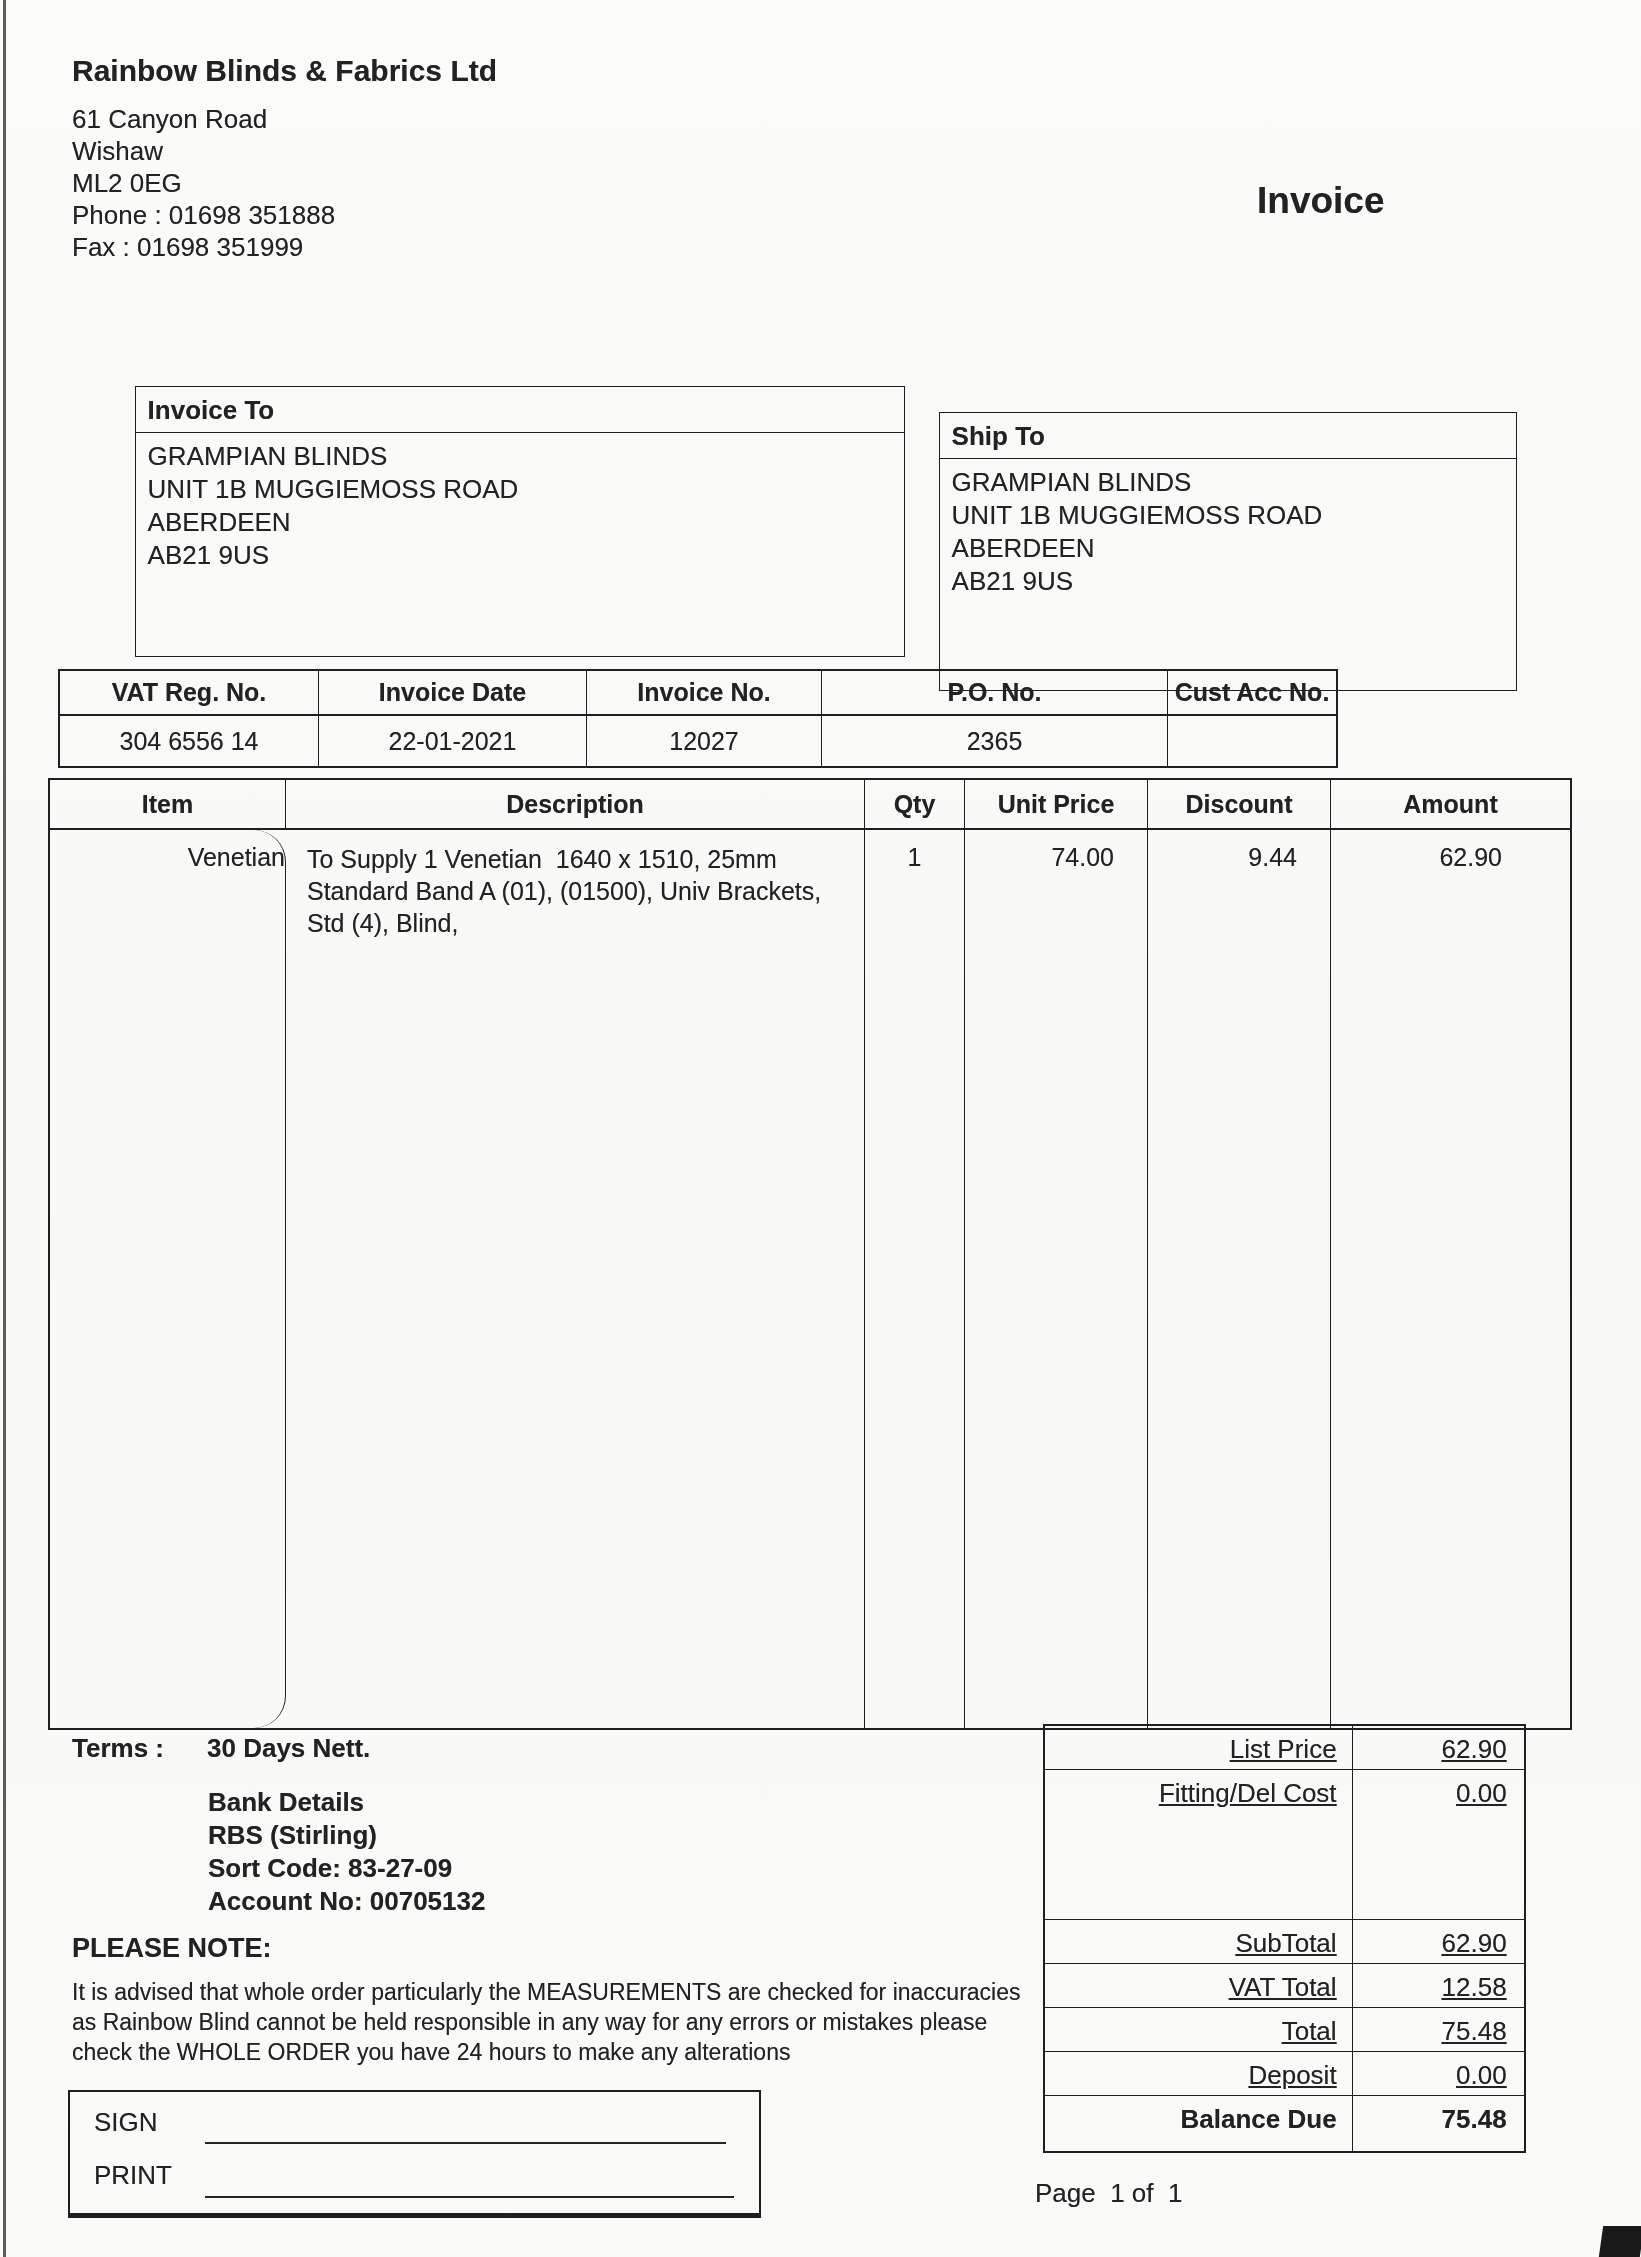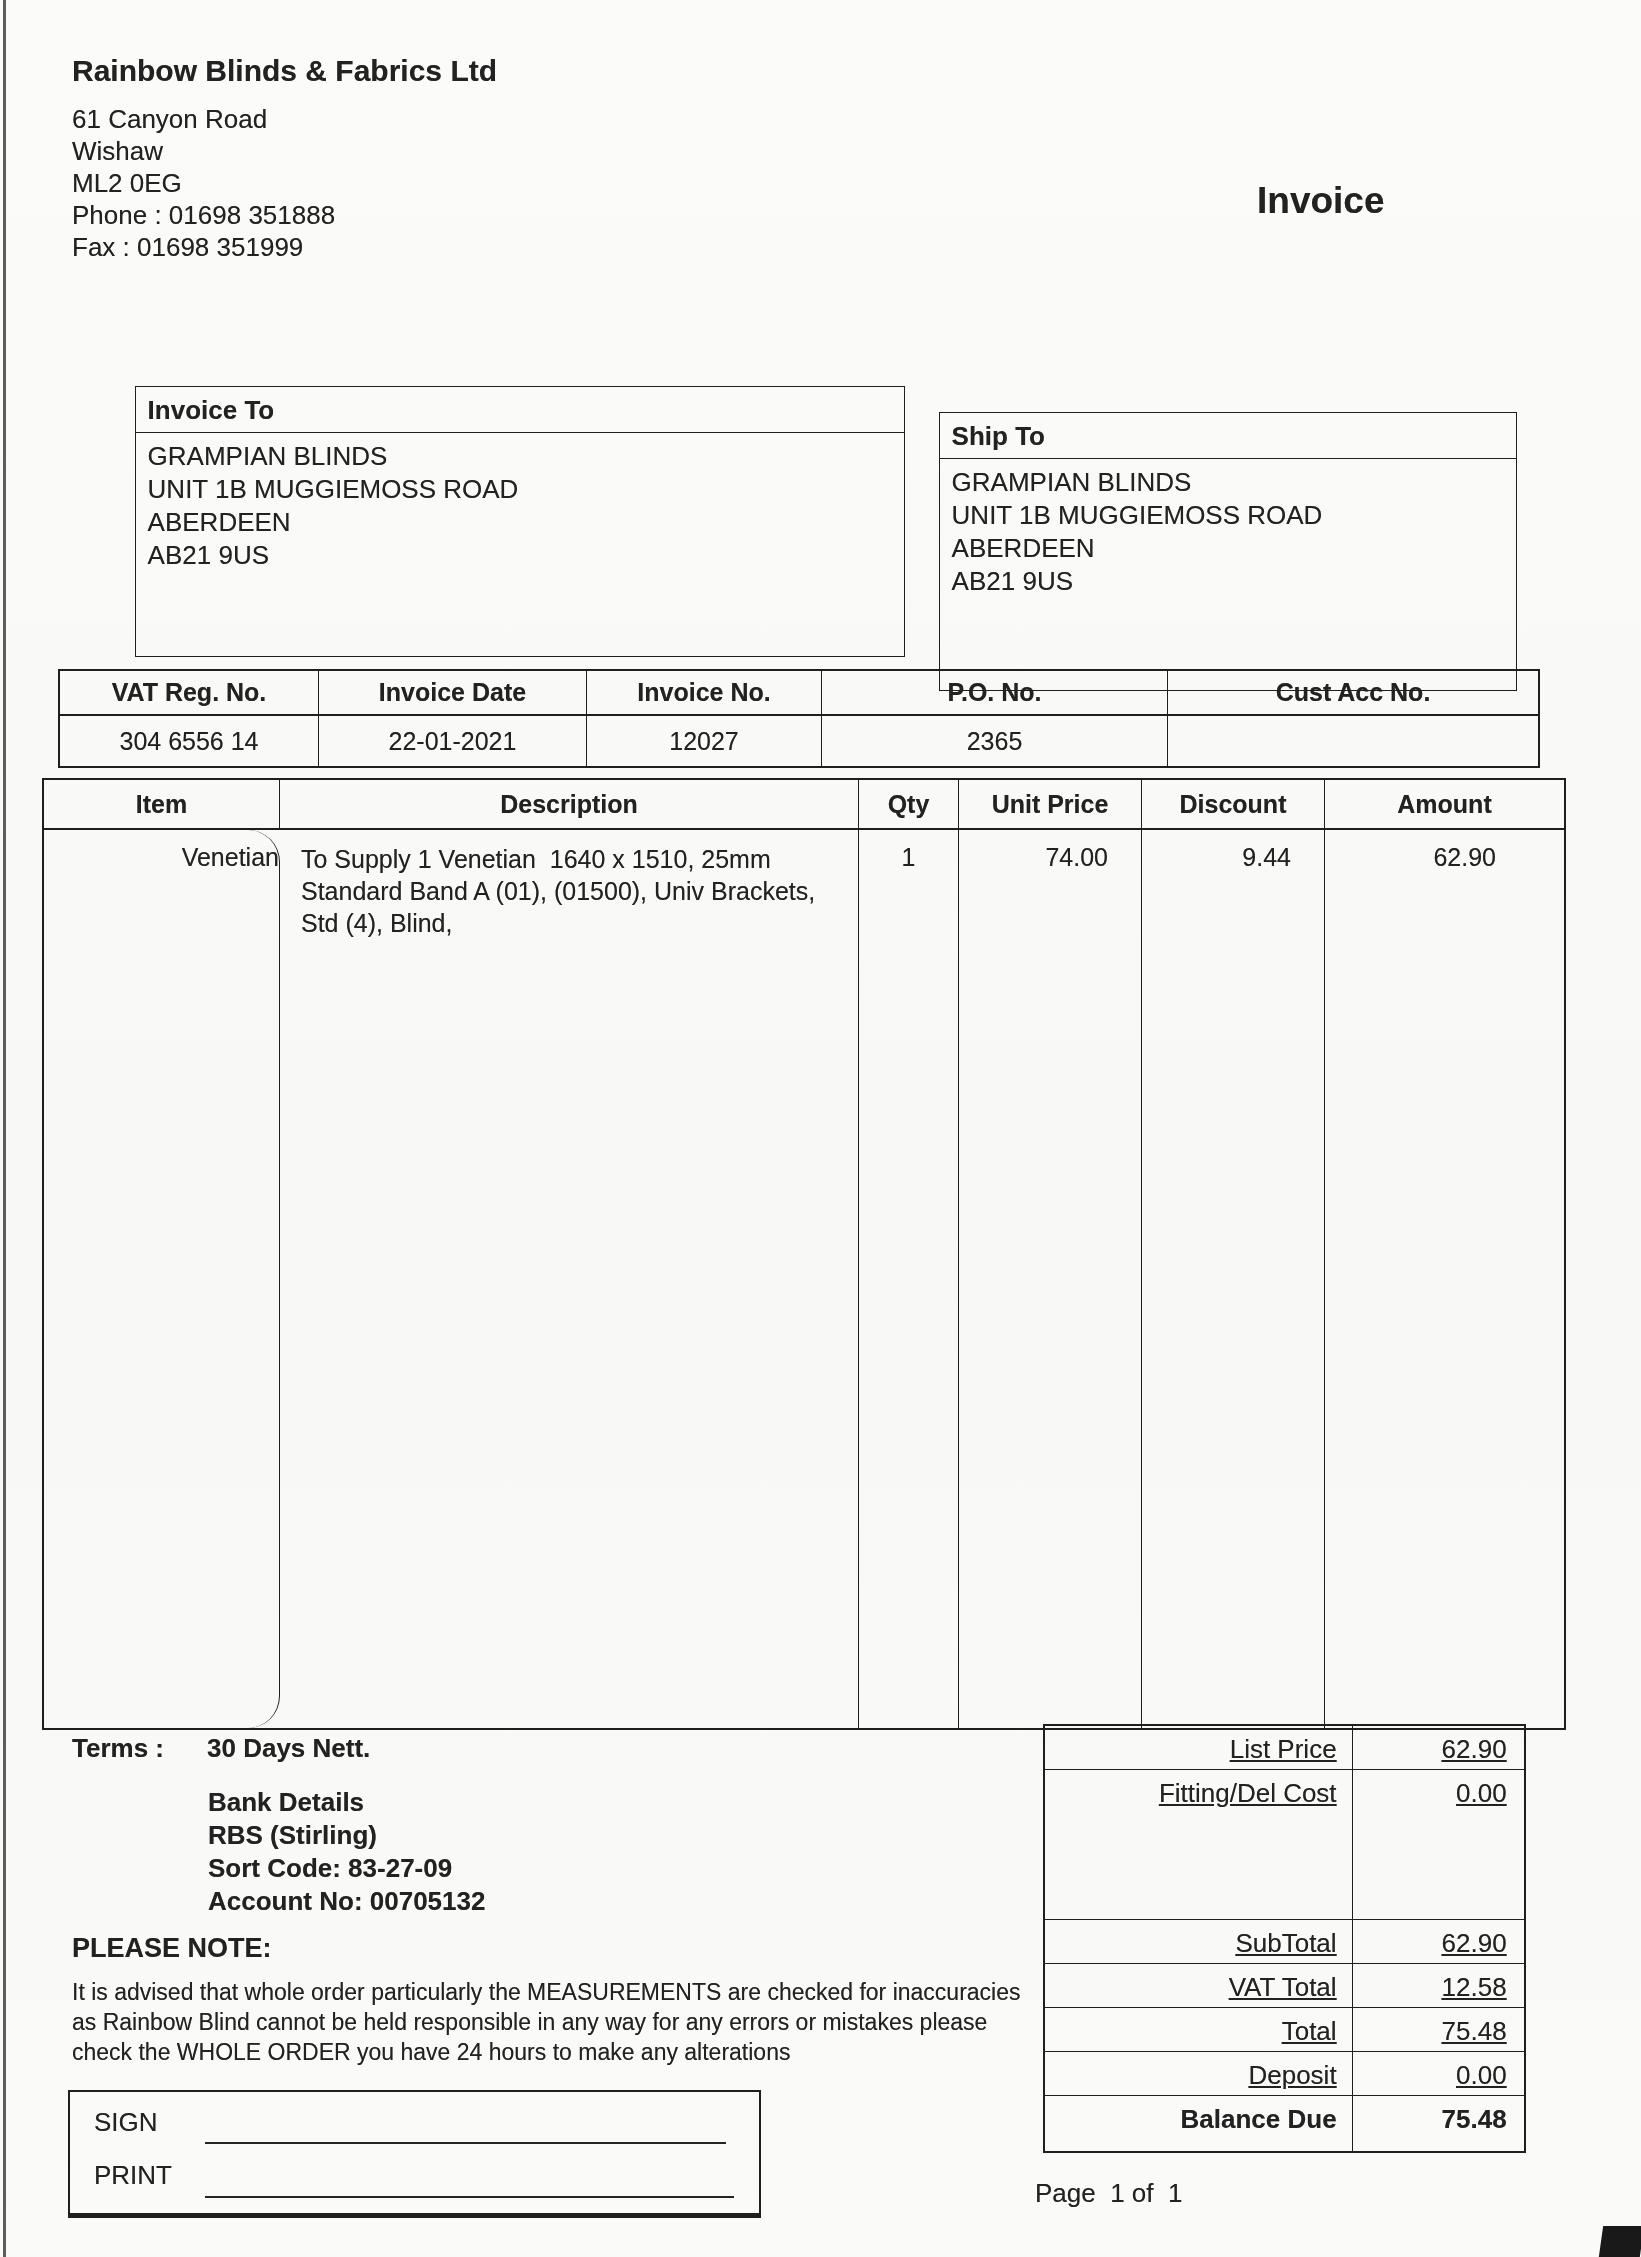--- a/index.html
+++ b/index.html
@@ -22,29 +22,29 @@
   .doc-title { position:absolute; left:1257px; top:180px; font-size:37px; font-weight:bold; }
 
   
   .addr-box { position:absolute; border:1.9px solid #1f1f1f; box-sizing:border-box; }
   .addr-box .hd { font-size:26px; font-weight:bold; padding:7.7px 11.6px 6.8px; border-bottom:1.9px solid #1f1f1f; }
   .addr-box .bd { padding:6.8px 11.6px; font-size:26px; line-height:33px; }
   #invoice-to { left:135px; top:386px; width:770px; height:271px; }
   #ship-to   { left:939px; top:384px; width:578px; height:279px;margin-top:28px; }
 
   
-  .meta { position:absolute; left:58px; top:669px; width:1482px; height:99px;
+  .meta { position:absolute; left:58px; top:669px; width:1280px; height:99px;
           border:2.9px solid #1f1f1f; box-sizing:border-box;
           display:grid; grid-template-columns:259px 268px 235px 346px 1fr; grid-template-rows:45px 1fr; }
   .meta .c { border-right:1.9px solid #1f1f1f; display:flex; align-items:center; justify-content:center; font-size:25px; }
   .meta .c:nth-child(5n) { border-right:none; }
   .meta .h { font-weight:bold; border-bottom:2.9px solid #1f1f1f; }
 
   
-  .items { position:absolute; left:42px; top:778px; width:1524px; height:952px;
+  .items { position:absolute; left:48px; top:778px; width:1524px; height:952px;
            border:2.9px solid #1f1f1f; box-sizing:border-box;
            display:grid; grid-template-columns:236px 579px 100px 183px 183px 1fr; grid-template-rows:50px 1fr; }
   .items .hc { border-right:1.9px solid #1f1f1f; border-bottom:2.9px solid #1f1f1f;
                display:flex; align-items:center; justify-content:center; font-size:25px; font-weight:bold; }
   .items .hc:nth-child(6) { border-right:none; }
   .items .bc { border-right:1.9px solid #1f1f1f; font-size:25px; padding-top:12.6px; }
   .items .bc.last { border-right:none; }
   .cell-item { text-align:right;border-radius:32px; }
   .cell-desc { padding-left:21px; padding-right:13.5px; line-height:32px; }
   .cell-qty { text-align:center; }

